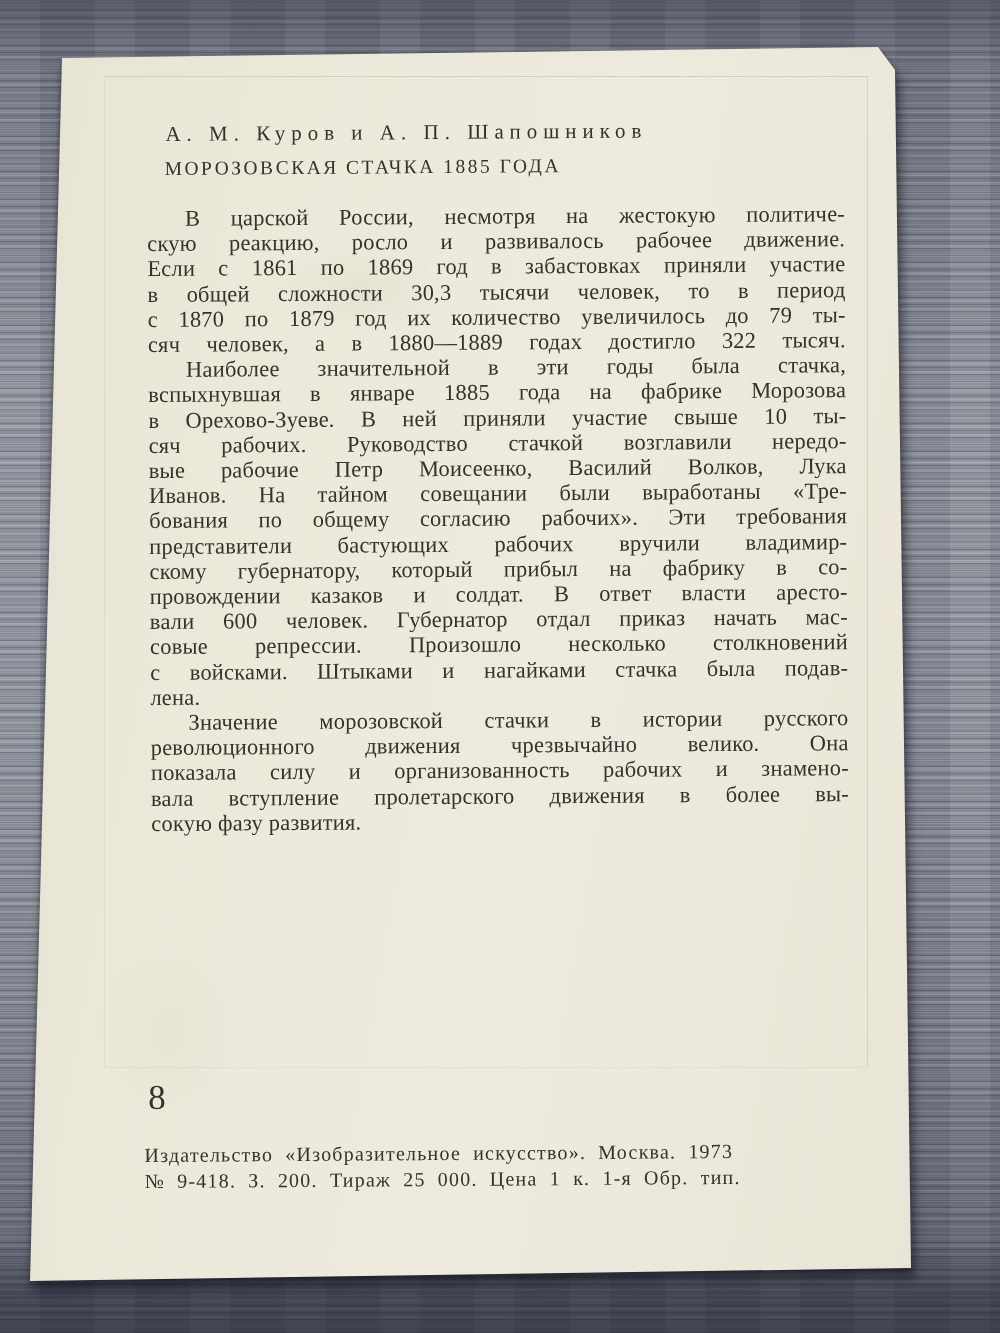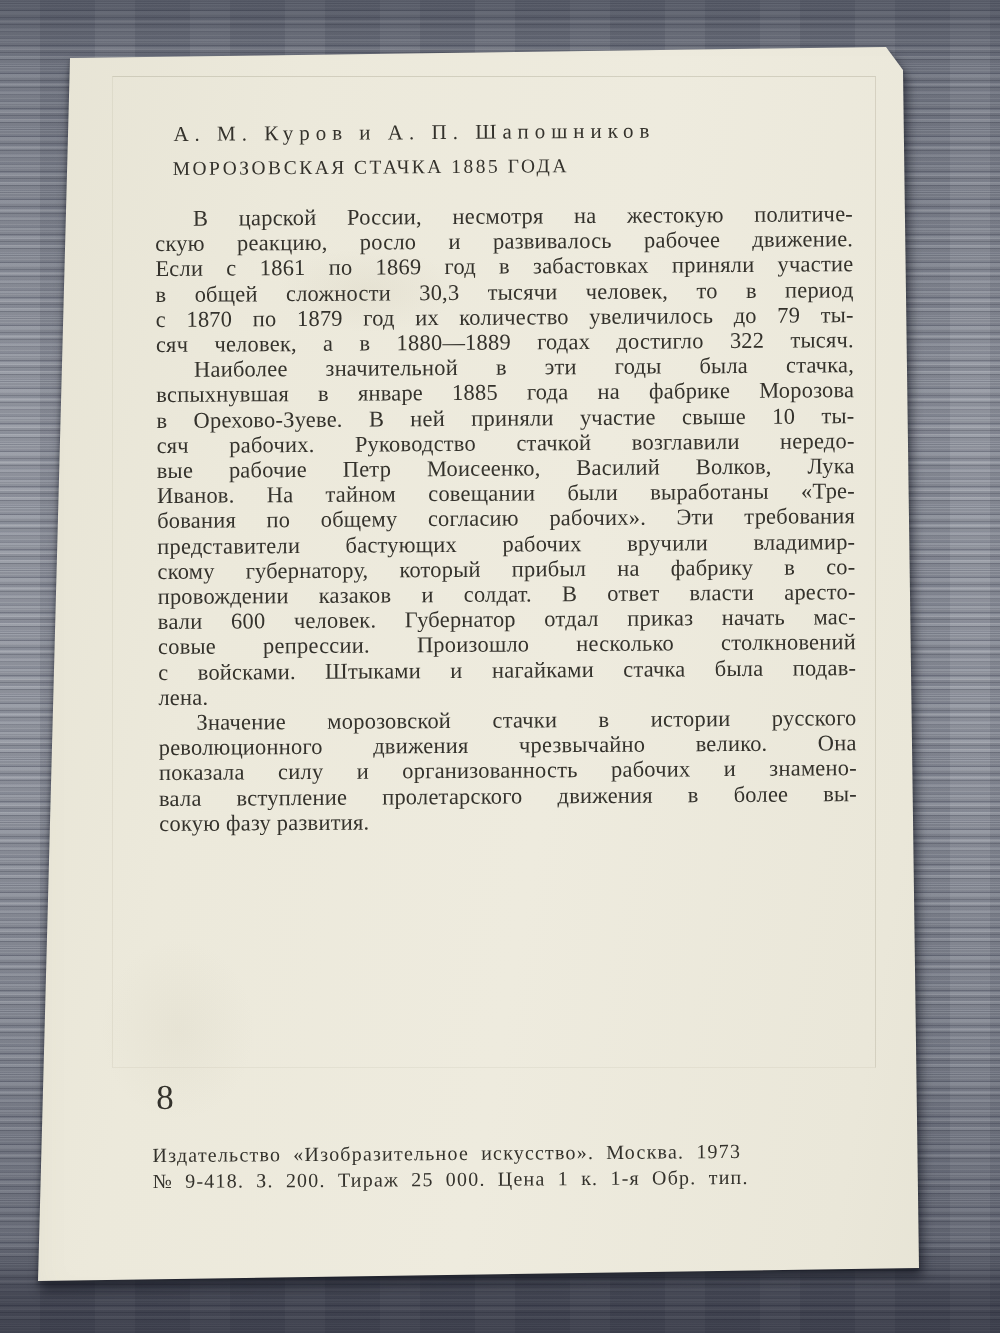--- a/index.html
+++ b/index.html
@@ -39,21 +39,20 @@
   }
   .paper-wrap{
     position:absolute;inset:0;
     filter:drop-shadow(3px 8px 6px rgba(15,18,28,0.50)) drop-shadow(0 3px 2px rgba(10,12,20,0.40));
   }
   .paper{
     position:absolute;inset:0;
     clip-path:polygon(62px 58px, 878px 47px, 895px 70px, 911px 1268px, 30px 1281px);
     background:linear-gradient(100deg,#e6e3d4 0%, #ece9db 25%, #eeebde 55%, #eae7d9 85%, #e5e2d3 100%);
     box-shadow:inset 0 0 55px rgba(125,118,95,0.22), inset -5px -10px 25px rgba(115,108,88,0.28), inset 4px 4px 18px rgba(255,255,250,0.35);
-    margin-left:8px;
   }
   .paper .stain-a{
     position:absolute;left:230px;top:230px;width:260px;height:120px;border-radius:50%;
     background:radial-gradient(closest-side, rgba(170,160,130,0.10), rgba(170,160,130,0) 70%);
   }
   .paper .stain-b{
     position:absolute;left:60px;top:900px;width:220px;height:260px;border-radius:50%;
     background:radial-gradient(closest-side, rgba(165,158,132,0.08), rgba(165,158,132,0) 70%);
   }
   .impress{

